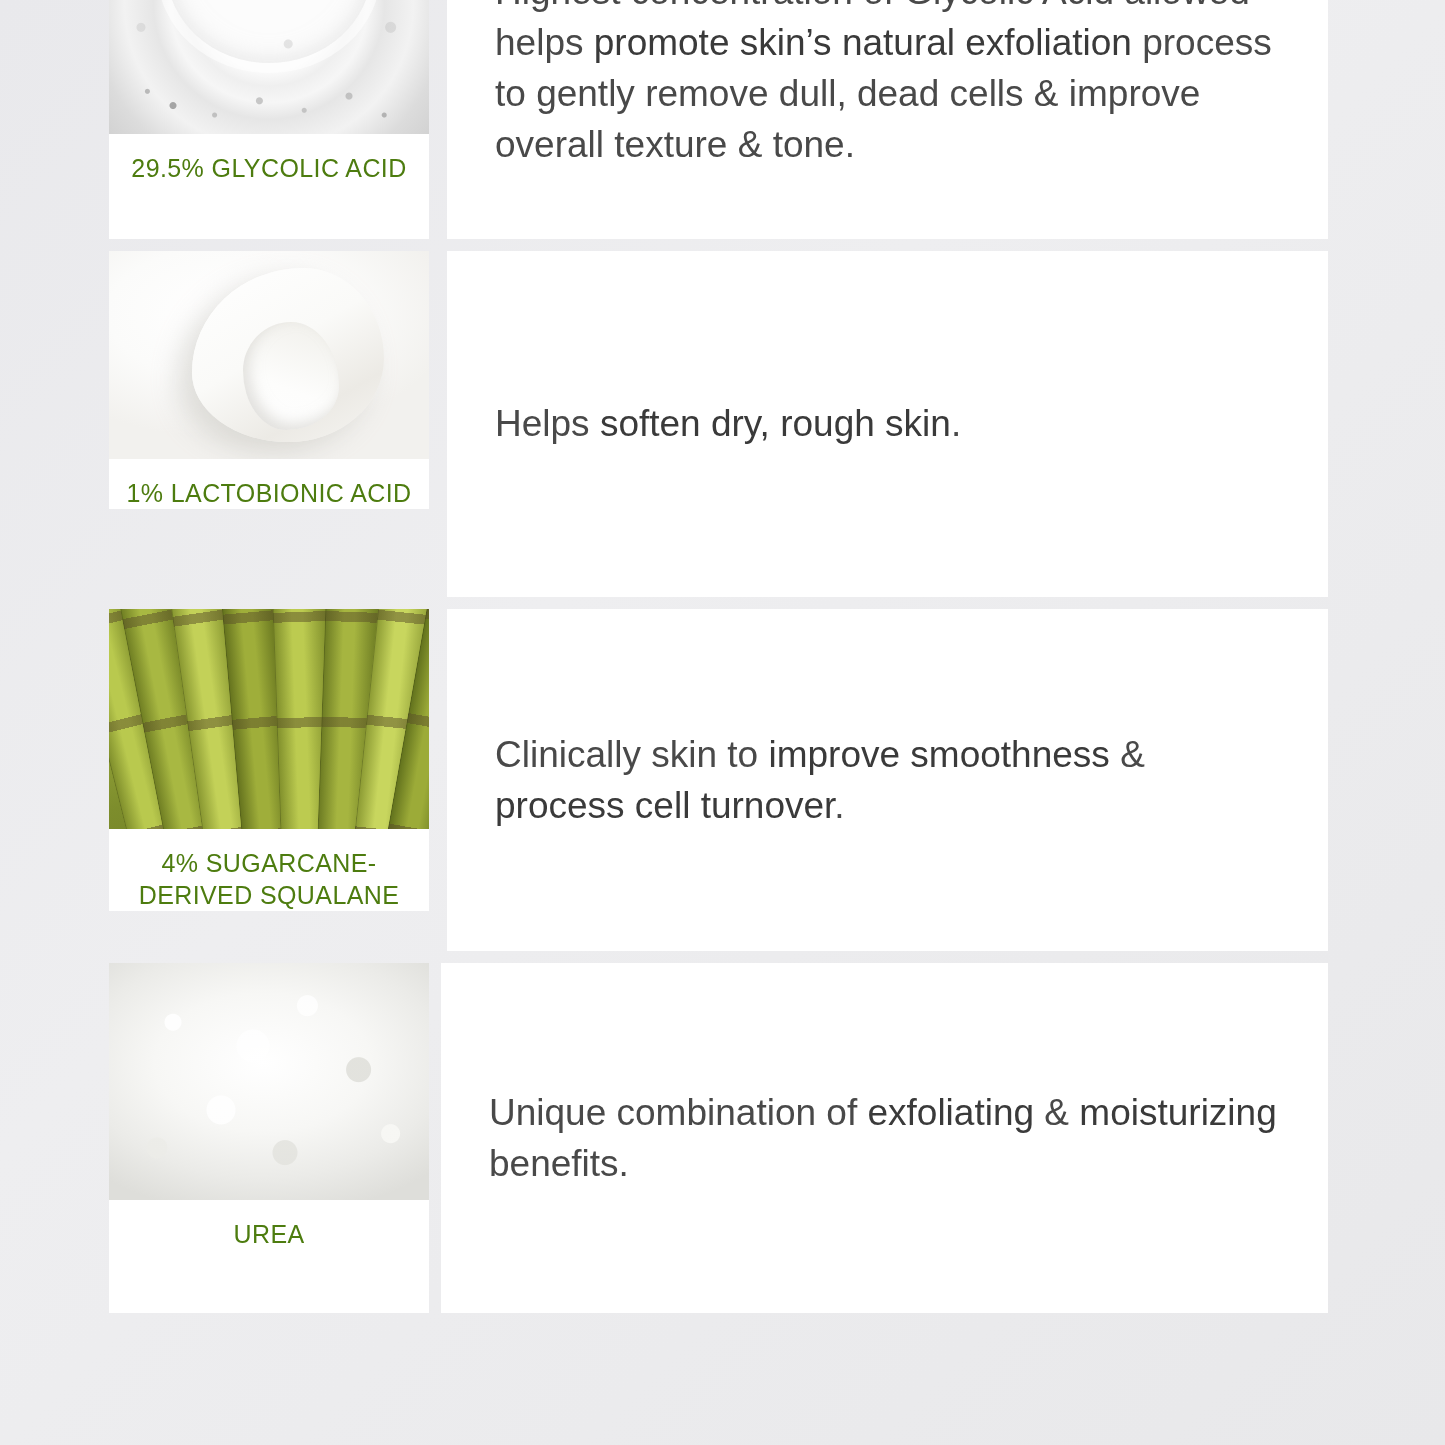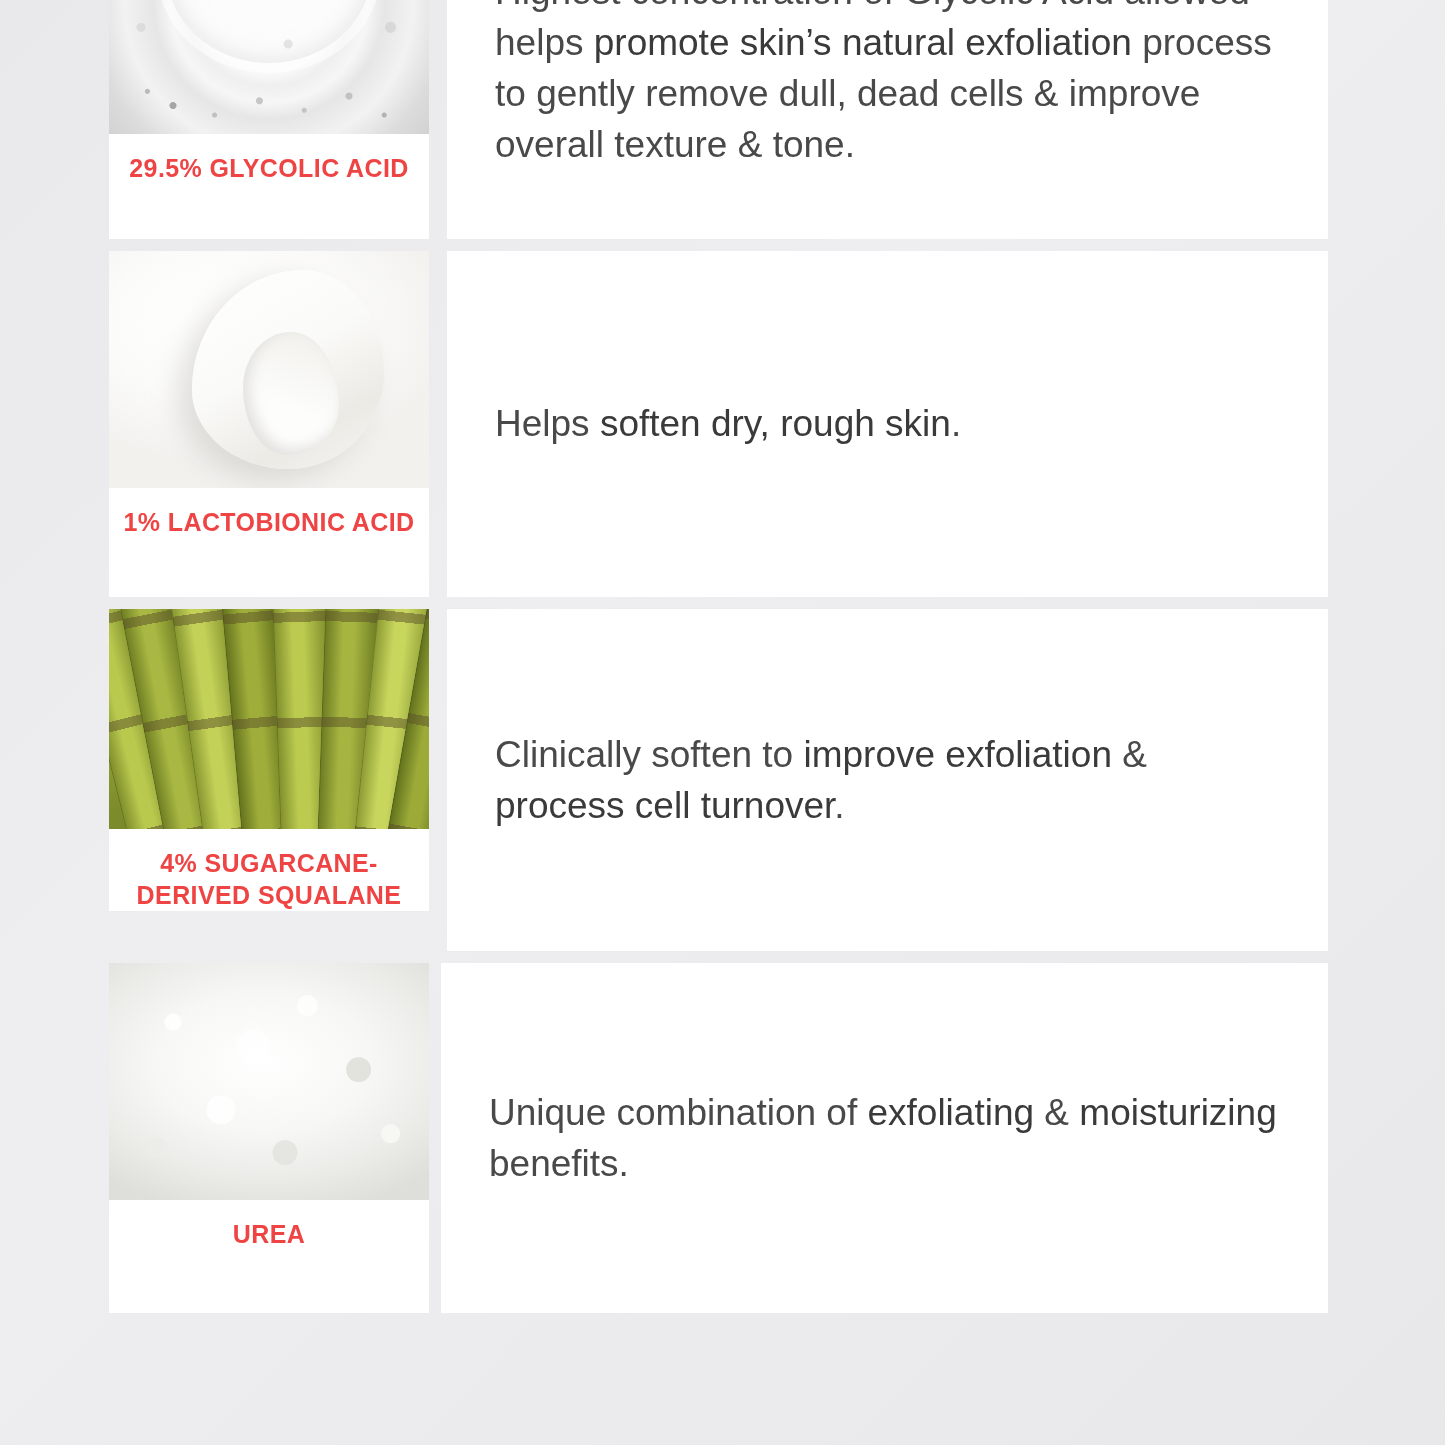--- a/index.html
+++ b/index.html
@@ -41,25 +41,25 @@
   }
   .swatch {
     width: 320px;
     height: 237px;
     position: relative;
     overflow: hidden;
   }
   .ingredient-label {
     font-size: 25px;
     line-height: 1.28;
-    color: #ef4444;
+    color: #4d7c0f;
     text-align: center;
     letter-spacing: 0.4px;
     padding: 18px 8px 0 8px;
-    font-weight: 700;
+    font-weight: 400;
   }
   .text-card {
     margin-left: 18px;
     background: #ffffff;
     flex: 1 1 auto;
     display: flex;
     align-items: center;
     margin-right: 117px;
   }
   .claim {
@@ -180,21 +180,21 @@
       <div class="row" style="margin-top: -103px;">
         <div class="ingredient-card" style="height: 342px;">
           <div class="swatch sw-gel"></div>
           <div class="ingredient-label">29.5% GLYCOLIC ACID</div>
         </div>
         <div class="text-card" style="height: 342px;">
           <p class="claim"><span>Highest concentration of Glycolic Acid allowed helps </span><b>promote skin’s natural exfoliation</b><span> process to gently remove dull, dead cells &amp; improve overall texture &amp; tone.</span></p>
         </div>
       </div>
       <div class="row">
-        <div class="ingredient-card" style="height: 346px;">
+        <div class="ingredient-card" style="height: 258px;">
           <div class="swatch sw-cream"></div>
           <div class="ingredient-label">1% LACTOBIONIC ACID</div>
         </div>
         <div class="text-card" style="height: 346px;">
           <p class="claim"><span>Helps </span><b>soften dry, rough skin</b><span>.</span></p>
         </div>
       </div>
       <div class="row">
         <div class="ingredient-card" style="height: 302px;">
           <div class="swatch sw-cane">
@@ -203,21 +203,21 @@
             <div class="stalk" style="left: 80px; transform: rotate(-8deg); background: linear-gradient(0deg, transparent 0px, transparent 18%, rgba(90, 80, 40, 0.55) 18%, rgba(90, 80, 40, 0.55) 21%, transparent 21%, transparent 52%, rgba(90, 80, 40, 0.5) 52%, rgba(90, 80, 40, 0.5) 55%, transparent 55%, transparent 84%, rgba(90, 80, 40, 0.5) 84%, rgba(90, 80, 40, 0.5) 87%, transparent 87%), linear-gradient(90deg, rgb(134, 149, 47) 0%, rgb(195, 209, 88) 35%, rgb(195, 209, 88) 55%, rgb(134, 149, 47) 100%); box-shadow: rgba(60, 70, 20, 0.35) 0px 0px 0px 1px inset;"></div>
             <div class="stalk" style="left: 124px; transform: rotate(-5deg); background: linear-gradient(0deg, transparent 0px, transparent 18%, rgba(90, 80, 40, 0.55) 18%, rgba(90, 80, 40, 0.55) 21%, transparent 21%, transparent 52%, rgba(90, 80, 40, 0.5) 52%, rgba(90, 80, 40, 0.5) 55%, transparent 55%, transparent 84%, rgba(90, 80, 40, 0.5) 84%, rgba(90, 80, 40, 0.5) 87%, transparent 87%), linear-gradient(90deg, rgb(99, 113, 29) 0%, rgb(159, 174, 58) 35%, rgb(159, 174, 58) 55%, rgb(99, 113, 29) 100%); box-shadow: rgba(60, 70, 20, 0.35) 0px 0px 0px 1px inset;"></div>
             <div class="stalk" style="left: 168px; transform: rotate(-2deg); background: linear-gradient(0deg, transparent 0px, transparent 18%, rgba(90, 80, 40, 0.55) 18%, rgba(90, 80, 40, 0.55) 21%, transparent 21%, transparent 52%, rgba(90, 80, 40, 0.5) 52%, rgba(90, 80, 40, 0.5) 55%, transparent 55%, transparent 84%, rgba(90, 80, 40, 0.5) 84%, rgba(90, 80, 40, 0.5) 87%, transparent 87%), linear-gradient(90deg, rgb(127, 142, 43) 0%, rgb(188, 203, 80) 35%, rgb(188, 203, 80) 55%, rgb(127, 142, 43) 100%); box-shadow: rgba(60, 70, 20, 0.35) 0px 0px 0px 1px inset;"></div>
             <div class="stalk" style="left: 212px; transform: rotate(2deg); background: linear-gradient(0deg, transparent 0px, transparent 18%, rgba(90, 80, 40, 0.55) 18%, rgba(90, 80, 40, 0.55) 21%, transparent 21%, transparent 52%, rgba(90, 80, 40, 0.5) 52%, rgba(90, 80, 40, 0.5) 55%, transparent 55%, transparent 84%, rgba(90, 80, 40, 0.5) 84%, rgba(90, 80, 40, 0.5) 87%, transparent 87%), linear-gradient(90deg, rgb(107, 122, 34) 0%, rgb(166, 181, 64) 35%, rgb(166, 181, 64) 55%, rgb(107, 122, 34) 100%); box-shadow: rgba(60, 70, 20, 0.35) 0px 0px 0px 1px inset;"></div>
             <div class="stalk" style="left: 256px; transform: rotate(6deg); background: linear-gradient(0deg, transparent 0px, transparent 18%, rgba(90, 80, 40, 0.55) 18%, rgba(90, 80, 40, 0.55) 21%, transparent 21%, transparent 52%, rgba(90, 80, 40, 0.5) 52%, rgba(90, 80, 40, 0.5) 55%, transparent 55%, transparent 84%, rgba(90, 80, 40, 0.5) 84%, rgba(90, 80, 40, 0.5) 87%, transparent 87%), linear-gradient(90deg, rgb(138, 153, 50) 0%, rgb(200, 214, 94) 35%, rgb(200, 214, 94) 55%, rgb(138, 153, 50) 100%); box-shadow: rgba(60, 70, 20, 0.35) 0px 0px 0px 1px inset;"></div>
             <div class="stalk" style="left: 296px; transform: rotate(10deg); background: linear-gradient(0deg, transparent 0px, transparent 18%, rgba(90, 80, 40, 0.55) 18%, rgba(90, 80, 40, 0.55) 21%, transparent 21%, transparent 52%, rgba(90, 80, 40, 0.5) 52%, rgba(90, 80, 40, 0.5) 55%, transparent 55%, transparent 84%, rgba(90, 80, 40, 0.5) 84%, rgba(90, 80, 40, 0.5) 87%, transparent 87%), linear-gradient(90deg, rgb(96, 112, 28) 0%, rgb(156, 171, 56) 35%, rgb(156, 171, 56) 55%, rgb(96, 112, 28) 100%); box-shadow: rgba(60, 70, 20, 0.35) 0px 0px 0px 1px inset;"></div>
           </div>
           <div class="ingredient-label">4% SUGARCANE-DERIVED SQUALANE</div>
         </div>
         <div class="text-card" style="height: 342px;">
-          <p class="claim"><span>Clinically soften to </span><b>improve exfoliation</b><span> &amp; </span><b>process cell turnover</b><span>.</span></p>
+          <p class="claim"><span>Clinically skin to </span><b>improve smoothness</b><span> &amp; </span><b>process cell turnover</b><span>.</span></p>
         </div>
       </div>
       <div class="row">
         <div class="ingredient-card" style="height: 350px;">
           <div class="swatch sw-powder"></div>
           <div class="ingredient-label">UREA</div>
         </div>
         <div class="text-card" style="height: 350px; margin-left: 12px;">
           <p class="claim"><span>Unique combination of </span><b>exfoliating</b><span> &amp; </span><b>moisturizing</b><span> benefits.</span></p>
         </div>

